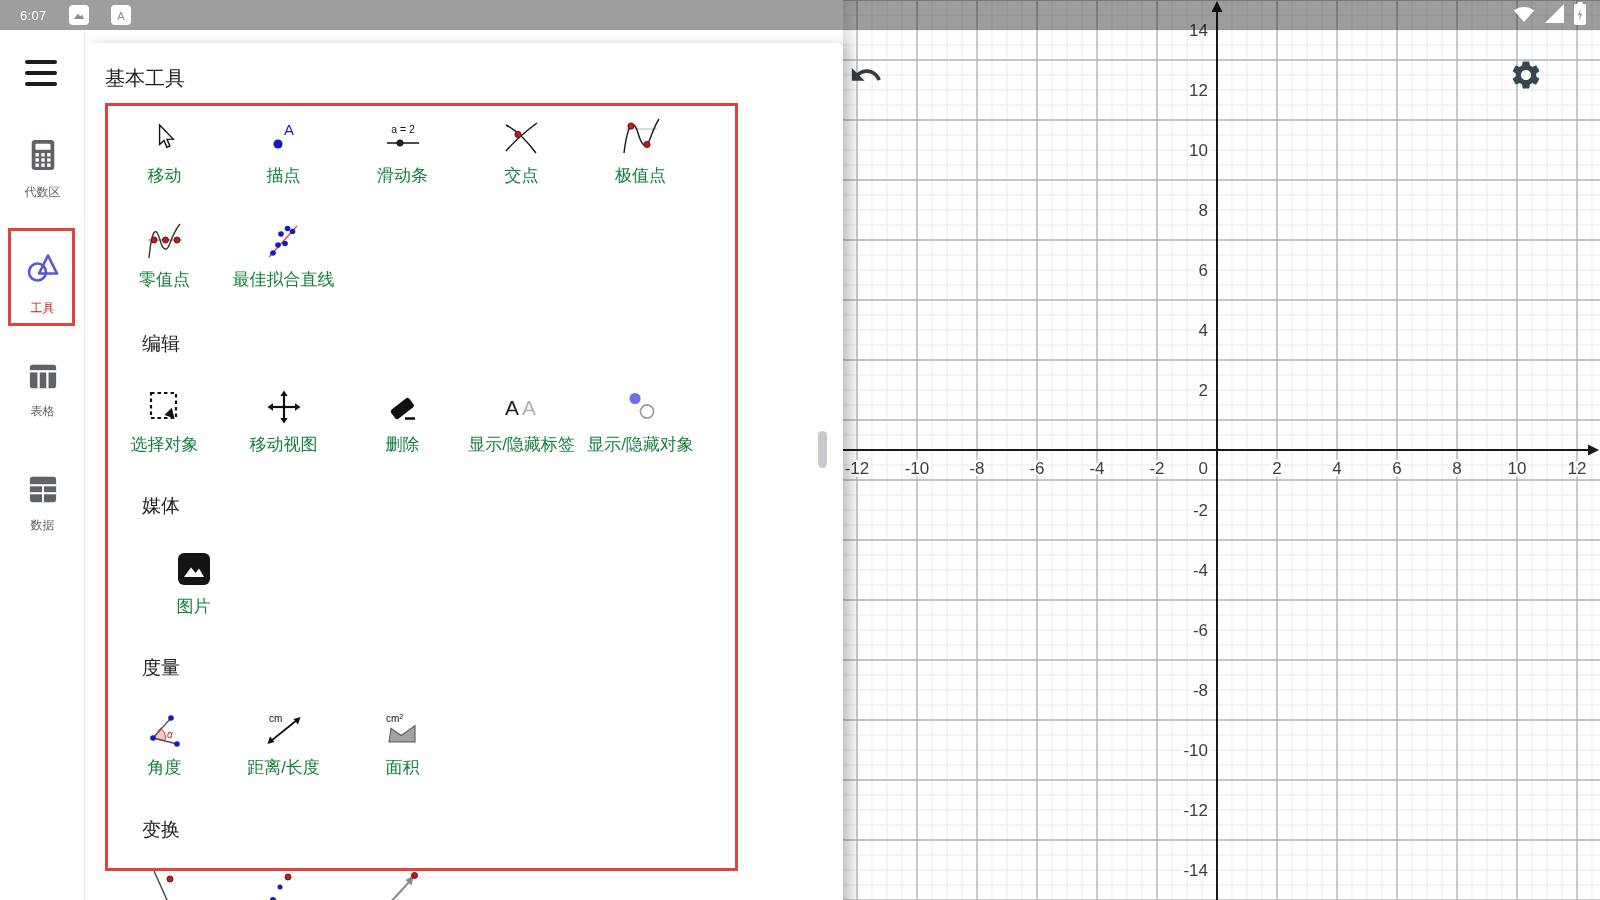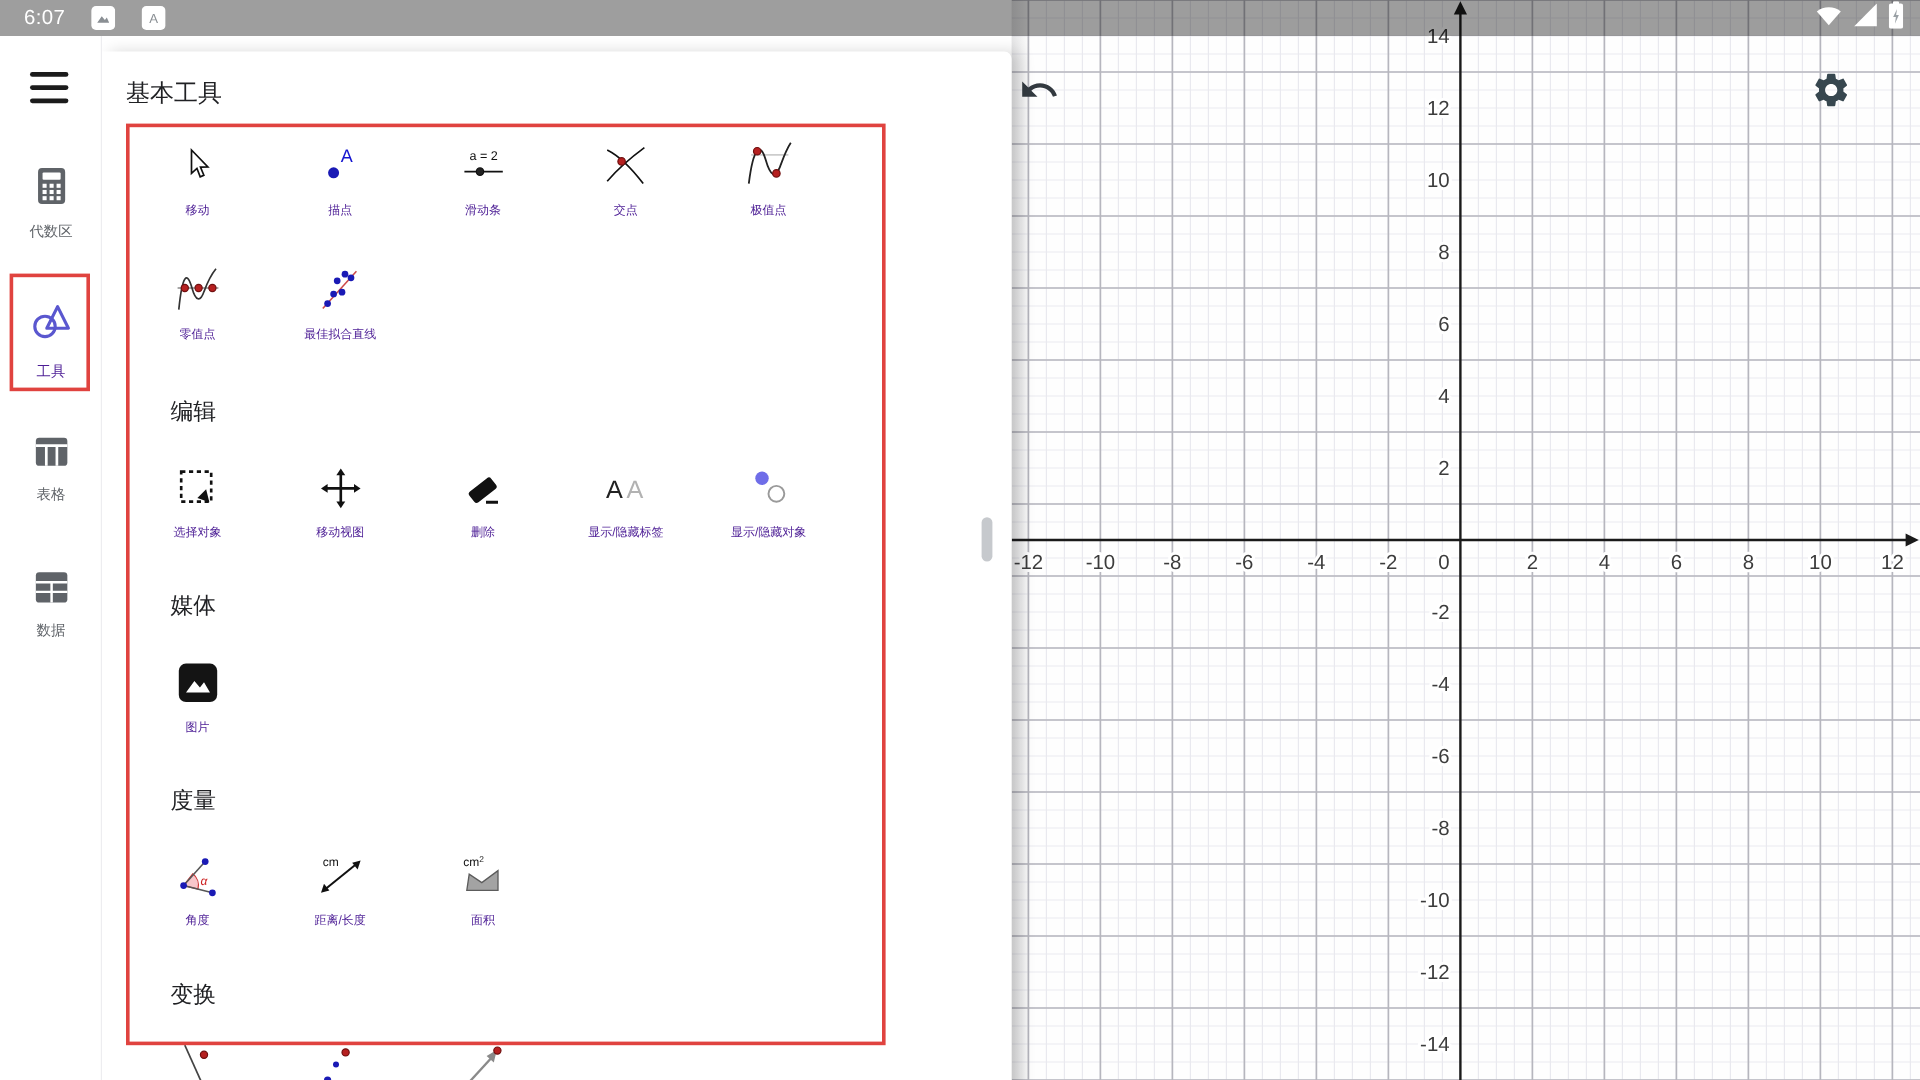--- a/index.html
+++ b/index.html
@@ -9,42 +9,42 @@
   
   #graph-area { position:absolute; left:843px; top:0; width:757px; height:900px; background:#fefefe; }
   #graph-shadow { position:absolute; left:843px; top:0; width:16px; height:900px;
     background:linear-gradient(to right, rgba(50,50,60,0.13), rgba(50,50,60,0)); pointer-events:none; }
   #undo-btn { position:absolute; left:849px; top:58px; width:34px; height:34px; cursor:pointer; }
   #settings-btn { position:absolute; left:1509px; top:58px; width:34px; height:34px; cursor:pointer; }
 
   
   #status-bar { position:absolute; left:0; top:0; width:1600px; height:30px;
     background:rgba(0,0,0,0.38); z-index:50; display:flex; align-items:center; }
-  #status-time { color:#fff; font-size:17px; font-weight:500; margin-left:20px; letter-spacing:.3px; }
+  #status-time { color:#fff; font-size:13px; font-weight:500; margin-left:20px; letter-spacing:.3px; }
   .notif-ic { margin-left:22px; display:inline-flex; }
   #status-right { margin-left:auto; margin-right:14px; display:flex; align-items:center; gap:9px; }
 
   
   #sidebar { position:absolute; left:0; top:30px; width:85px; height:870px; background:#fff;
     border-right:1px solid #ededf0; z-index:10; }
   #hamburger { position:absolute; left:25px; top:30px; width:32px; height:27px; cursor:pointer; }
   #hamburger span { display:block; height:4px; background:#1b1b1b; border-radius:2px; margin-bottom:7px; }
   .side-item { position:absolute; left:0; width:85px; text-align:center; cursor:pointer; }
   .side-item .side-label { font-size:12px; color:#5f6368; margin-top:8px; }
-  .side-item.active .side-label { color:#4c1d95; }
+  .side-item.active .side-label { color:#b91c1c; }
 
   
   #panel { position:absolute; left:85px; top:30px; width:758px; height:870px; background:#fff;
     z-index:9; box-shadow:7px 0 12px rgba(0,0,0,0.14); border-top-right-radius:6px; overflow:hidden;margin-top:13px; }
   #panel-title { position:absolute; left:20px; top:20px; font-size:20px; line-height:30px; color:#202124; }
   .section-heading { position:absolute; left:20px; font-size:19px; line-height:28px; color:#202124;padding-left:37px; }
   .tools-grid { position:absolute; left:20px; width:600px; display:flex; flex-wrap:wrap; }
   .tool-cell { width:119px; height:104px; display:flex; flex-direction:column; align-items:center; cursor:pointer; }
   .tool-ic { height:50px; width:100%; display:flex; align-items:center; justify-content:center; }
-  .tool-label { font-size:10px; line-height:22px; margin-top:2px; color:#4c1d95; white-space:nowrap; }
+  .tool-label { font-size:17px; line-height:22px; margin-top:2px; color:#15803d; white-space:nowrap; }
 
   
   .hl-box { position:absolute; border:3px solid #e0433f; z-index:40; pointer-events:none; }
   #hl-grid { left:105px; top:103px; width:633px; height:768px; }
   #hl-tools { left:8px; top:228px; width:67px; height:98px; }
 
   
   #drag-handle { position:absolute; left:818px; top:431px; width:9px; height:37px;
     background:#c6c9cd; border-radius:5px; z-index:20; cursor:ew-resize; }
 </style>
@@ -426,21 +426,21 @@
           <div class="tool-ic">
             <svg width="34" height="34" viewBox="0 0 34 34">
               <circle cx="11" cy="8.5" r="5.6" fill="#6f6de8"></circle>
               <circle cx="23" cy="21.5" r="6.6" fill="none" stroke="#9a9a9a" stroke-width="1.6"></circle>
             </svg>
           </div>
           <div class="tool-label">显示/隐藏对象</div>
         </div>
       </div>
       <div class="section-heading" style="top: 449px;">媒体</div>
-      <div class="tools-grid" style="top: 501px;">
+      <div class="tools-grid" style="top: 501px; padding-left: 29px;">
         <div class="tool-cell">
           <div class="tool-ic">
             <svg width="34" height="34" viewBox="0 0 34 34">
               <rect x="1" y="1" width="32" height="32" rx="6" fill="#141414"></rect>
               <path d="M7 25 L14 15.5 L18.6 21 L22 16.6 L27 25 Z" fill="#fff"></path>
             </svg>
           </div>
           <div class="tool-label">图片</div>
         </div>
       </div>

